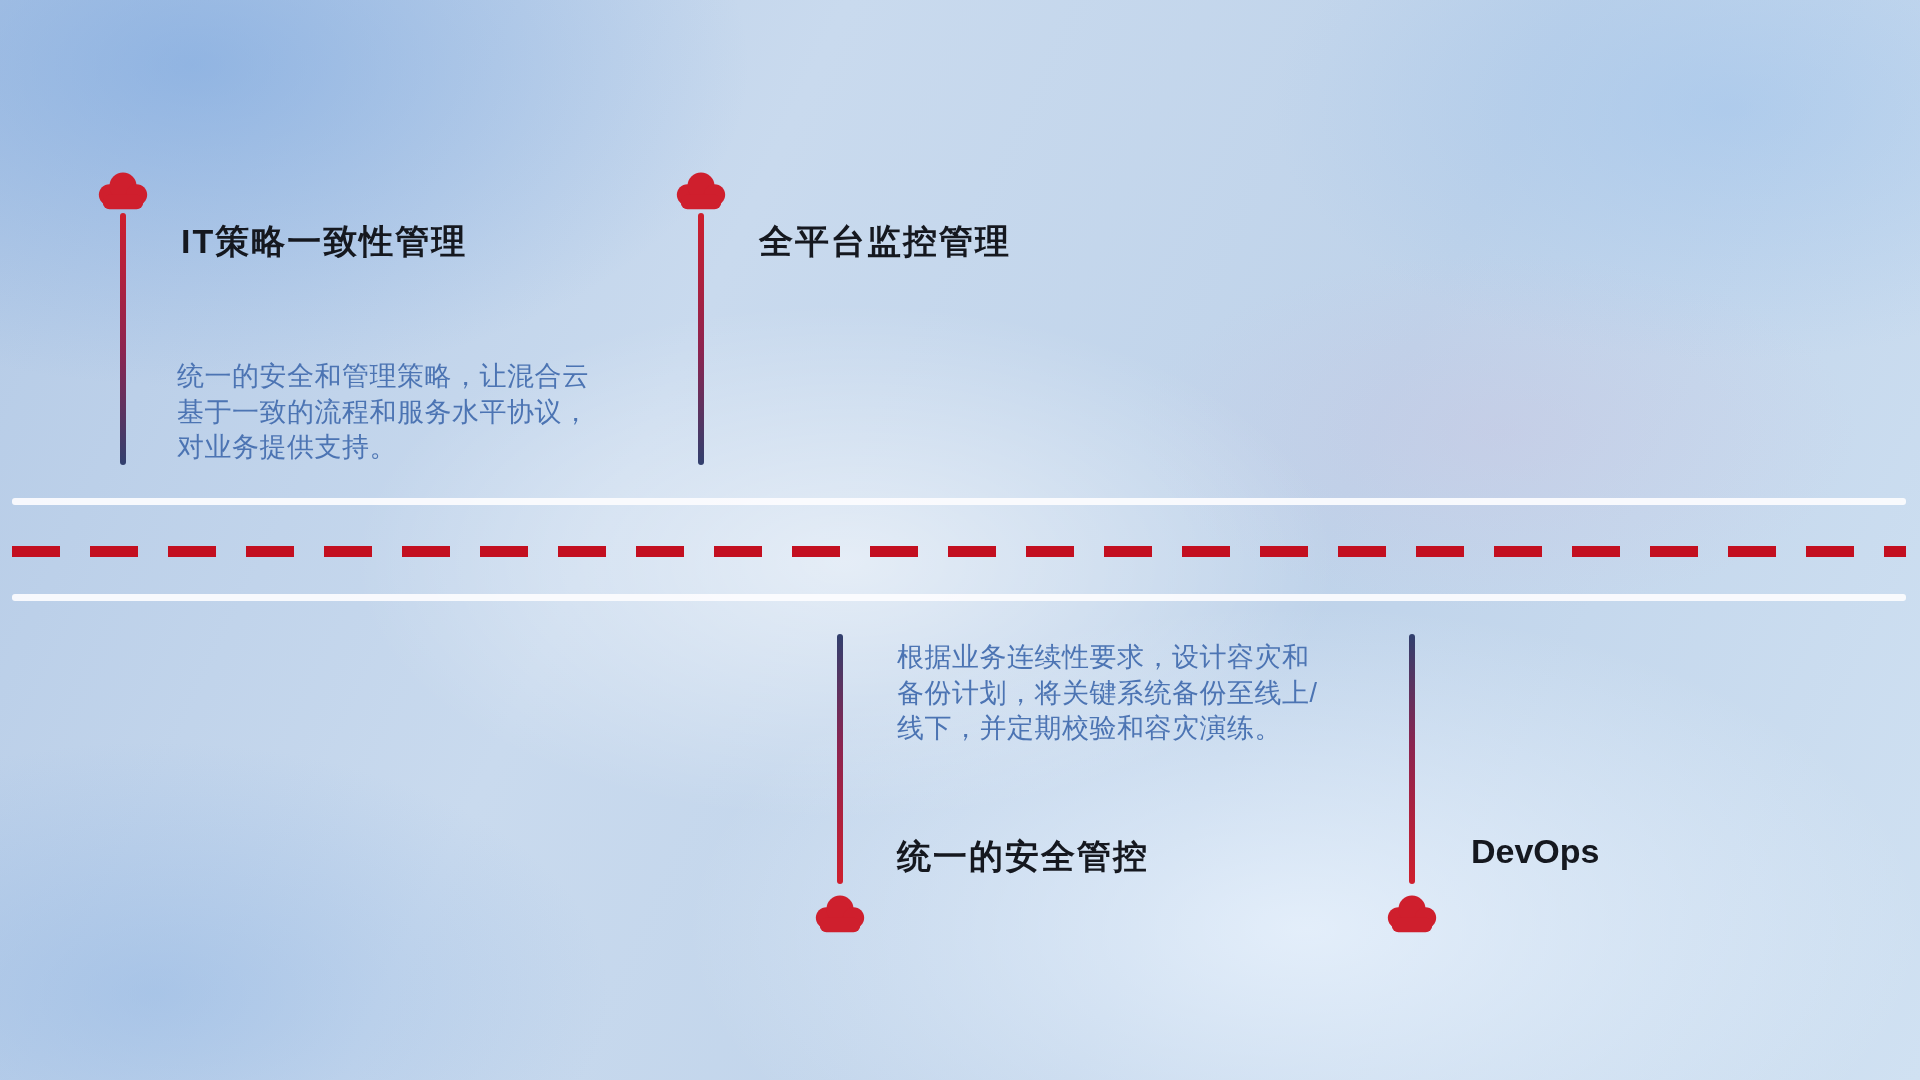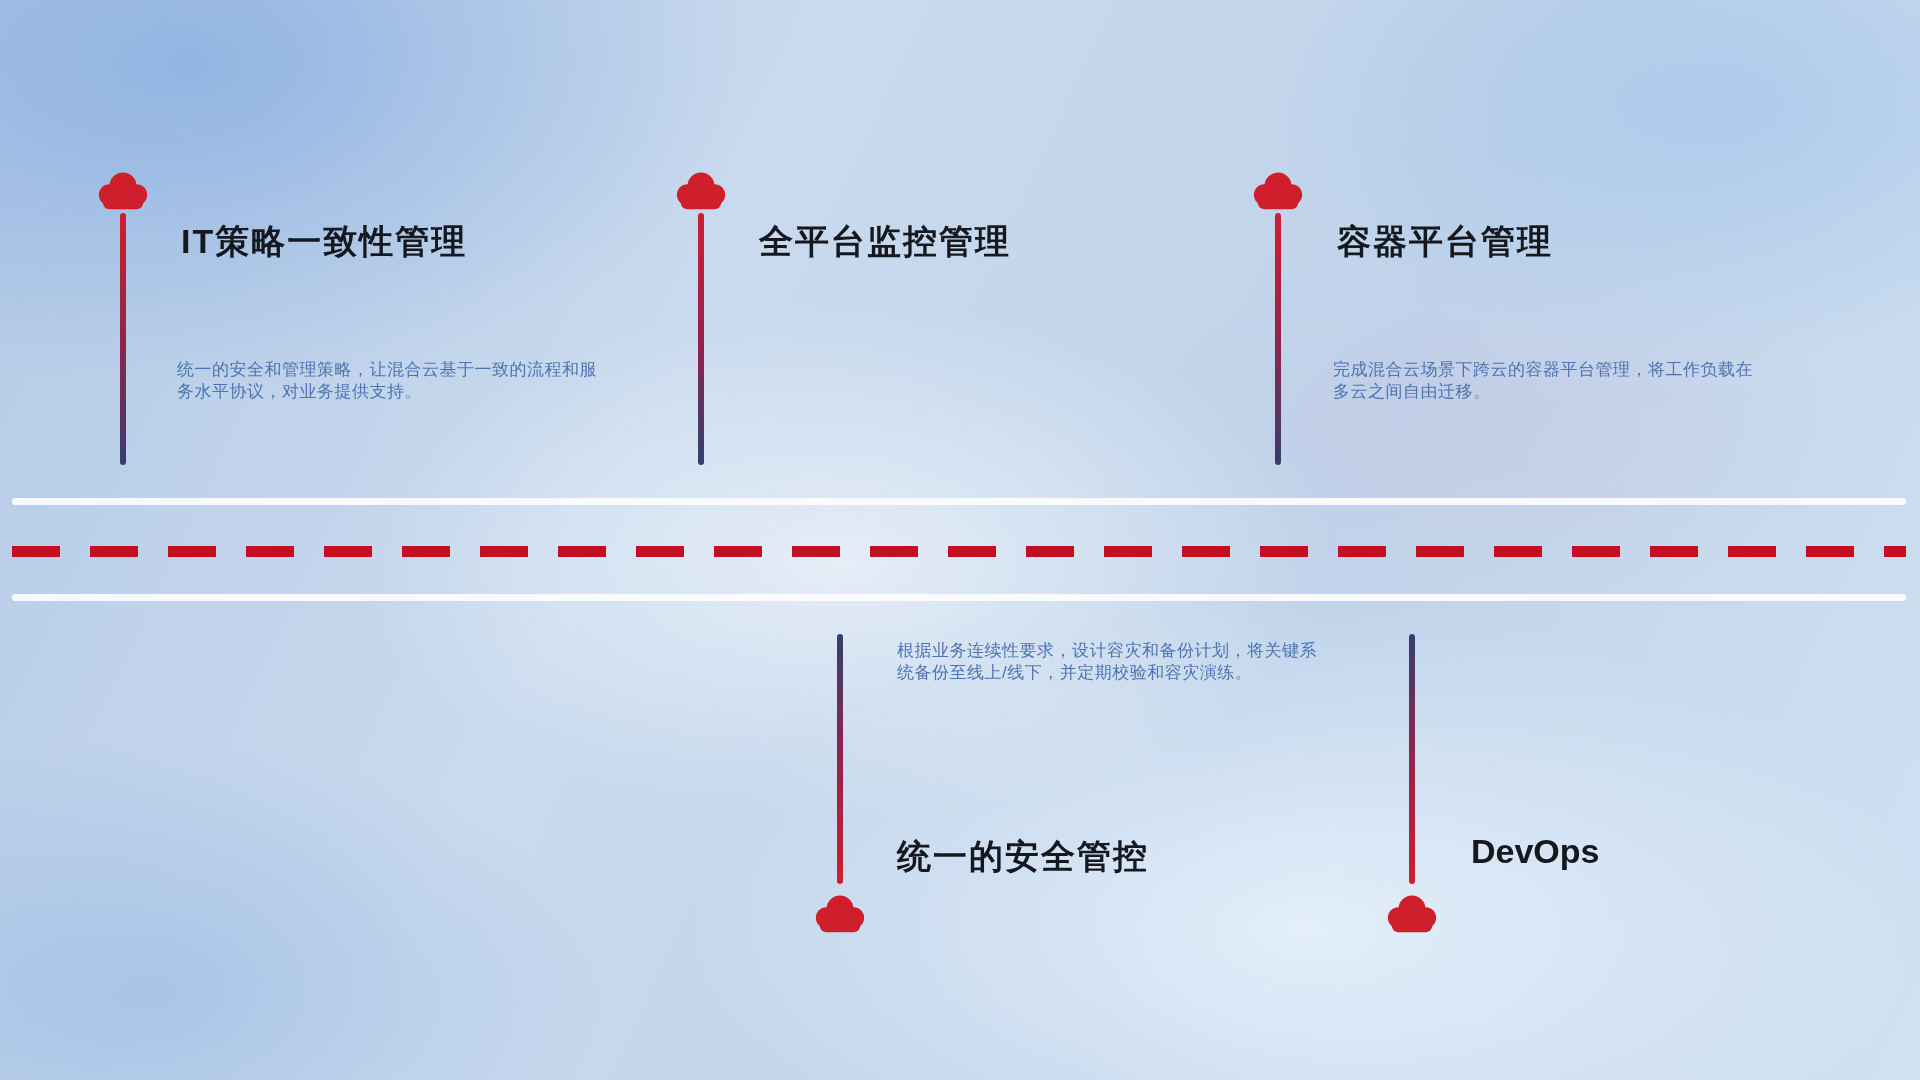--- a/index.html
+++ b/index.html
@@ -26,21 +26,21 @@
 
   .stem{ position:absolute; width:6px; border-radius:3px; }
   .stem.down{ background:linear-gradient(180deg, var(--accent-red,#cf1f2d) 0%, #8c2450 55%, var(--stem-blue,#31406e) 100%); }
   .stem.up  { background:linear-gradient(0deg,   var(--accent-red,#cf1f2d) 0%, #8c2450 55%, var(--stem-blue,#31406e) 100%); }
 
   .title{
     position:absolute; font-size:34px; font-weight:700;
     color:var(--title-color,#15181f); letter-spacing:2px; white-space:nowrap;
   }
   .desc{
-    position:absolute; font-size:17px; line-height:1.32;
+    position:absolute; font-size:27px; line-height:1.32;
     color:var(--description-color,#4c74b3); letter-spacing:0.5px;
   }
 
   .road-line{
     position:absolute; left:12px; right:14px; height:7px;
     background:rgba(252,252,254,0.92); border-radius:3px;
   }
   .dash-line{
     position:absolute; left:12px; right:14px; height:11px;
     background:repeating-linear-gradient(90deg,
@@ -72,33 +72,20 @@
         <circle cx="16" cy="26" r="11" fill="currentColor"></circle>
         <circle cx="30" cy="17" r="14" fill="currentColor"></circle>
         <circle cx="44" cy="26" r="11" fill="currentColor"></circle>
         <rect x="9" y="26" width="42" height="15" rx="7" fill="currentColor"></rect>
       </svg>
     </div>
     <div class="stem down" style="left:26px; top:44px; height:252px;"></div>
     <div class="title" style="left:87px; top:50px;">全平台监控管理</div>
   </div>
 
-  <div class="item" style="left:1249px; top:169px; width:480px; height:310px;">
-    <div class="cloud" style="left:0; top:0;">
-      <svg viewBox="0 0 60 42" aria-hidden="true">
-        <circle cx="16" cy="26" r="11" fill="currentColor"></circle>
-        <circle cx="30" cy="17" r="14" fill="currentColor"></circle>
-        <circle cx="44" cy="26" r="11" fill="currentColor"></circle>
-        <rect x="9" y="26" width="42" height="15" rx="7" fill="currentColor"></rect>
-      </svg>
-    </div>
-    <div class="stem down" style="left:26px; top:44px; height:252px;"></div>
-    <div class="title" style="left:88px; top:50px;">容器平台管理</div>
-    <div class="desc" style="left:84px; top:190px; width:430px;">完成混合云场景下跨云的容器平台管理，将工作负载在多云之间自由迁移。</div>
-  </div>
 
   <div>
     <div class="road-line" style="top:498px;"></div>
     <div class="dash-line" style="top:546px;"></div>
     <div class="road-line" style="top:594px;"></div>
   </div>
 
 
   <div class="item" style="left:811px; top:634px; width:480px; height:320px;">
     <div class="stem up" style="left:26px; top:0; height:250px;"></div>

